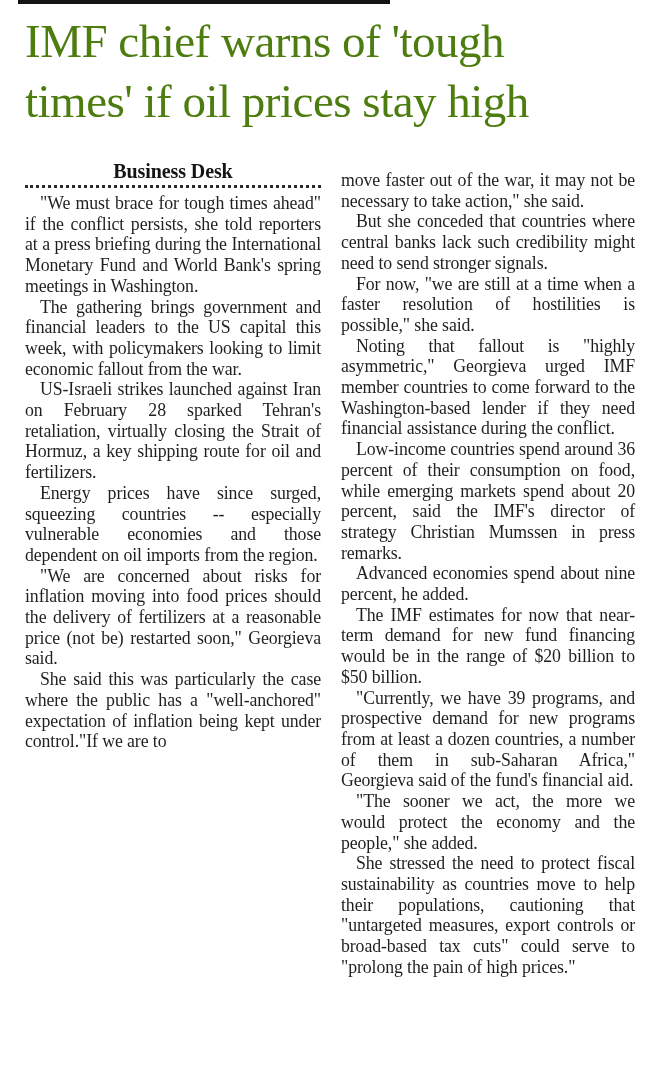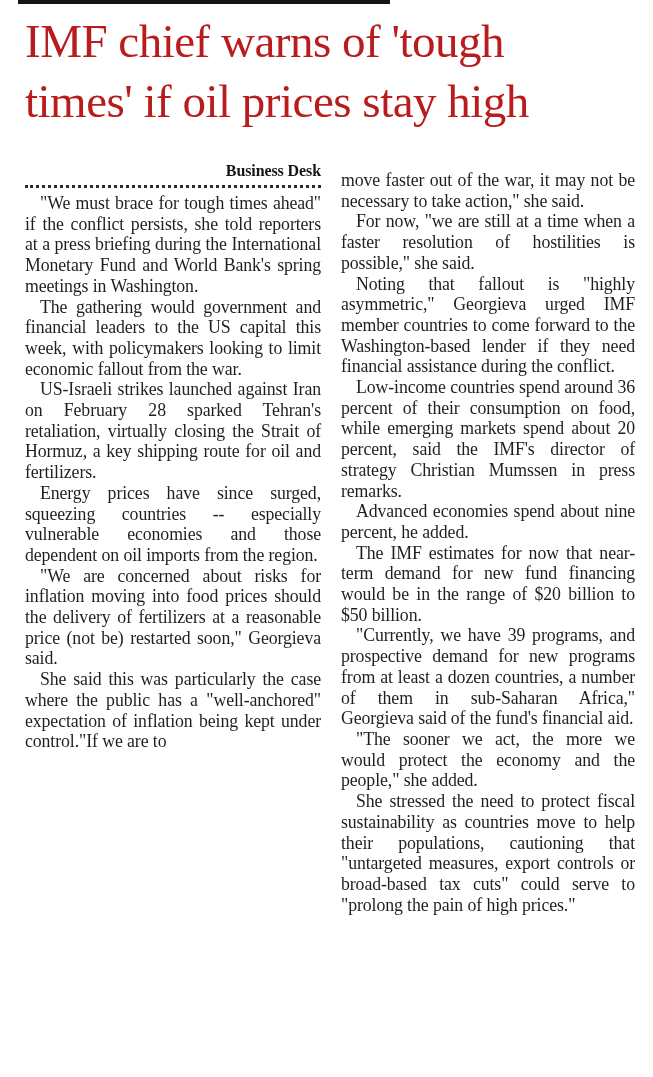--- a/index.html
+++ b/index.html
@@ -22,21 +22,21 @@
     left: 18px;
     width: 372px;
     height: 4px;
     background: #141414;
   }
   .headline {
     position: absolute;
     left: 25px;
     top: 11px;
     width: 615px;
-    color: #b91c1c;
+    color: #4d7c0f;
   }
   .headline-line {
     font-size: 47px;
     line-height: 60px;
     font-weight: normal;
     letter-spacing: -0.5px;
     white-space: nowrap;
   }
   .col {
     position: absolute;
@@ -50,27 +50,27 @@
     left: 25px;
     top: 160px;
     width: 296px;
   }
   .col-right {
     left: 341px;
     top: 158px;
     width: 294px;
   }
   .byline {
-    font-size: 16px;
+    font-size: 20px;
     font-weight: bold;
     line-height: 22px;
     color: #141414;
     border-bottom: 3px dotted #2a2a2a;
     padding-bottom: 3px;
-    text-align: right;
+    text-align: center;
   }
   .paras {
     margin-top: 5px;
   }
   .para {
     margin: 0;
     text-indent: 15px;
     text-align: justify;
   }
   .col-right .paras { margin-top: 12px; }
@@ -87,31 +87,32 @@
 
   <div class="headline">
       <div class="headline-line">IMF chief warns of 'tough</div>
       <div class="headline-line">times' if oil prices stay high</div>
     </div>
 
   <div class="col col-left">
     <div class="byline">Business Desk</div>
     <div class="paras">
         <div class="para">"We must brace for tough times ahead" if the conflict persists, she told reporters at a press briefing during the International Monetary Fund and World Bank's spring meetings in Washington.</div>
-        <div class="para">The gathering would government and financial leaders to the US capital this week, with policymakers looking to limit economic fallout from the war.</div>
+        <div class="para">The gathering brings government and financial leaders to the US capital this week, with policymakers looking to limit economic fallout from the war.</div>
         <div class="para">US-Israeli strikes launched against Iran on February 28 sparked Tehran's retaliation, virtually closing the Strait of Hormuz, a key shipping route for oil and fertilizers.</div>
         <div class="para">Energy prices have since surged, squeezing countries -- especially vulnerable economies and those dependent on oil imports from the region.</div>
         <div class="para">"We are concerned about risks for inflation moving into food prices should the delivery of fertilizers at a reasonable price (not be) restarted soon," Georgieva said.</div>
         <div class="para">She said this was particularly the case where the public has a "well-anchored" expectation of inflation being kept under control."If we are to</div>
       </div>
   </div>
 
   <div class="col col-right">
     <div class="paras">
         <div class="para">move faster out of the war, it may not be necessary to take action," she said.</div>
+        <div class="para">But she conceded that countries where central banks lack such credibility might need to send stronger signals.</div>
         <div class="para">For now, "we are still at a time when a faster resolution of hostilities is possible," she said.</div>
         <div class="para">Noting that fallout is "highly asymmetric," Georgieva urged IMF member countries to come forward to the Washington-based lender if they need financial assistance during the conflict.</div>
         <div class="para">Low-income countries spend around 36 percent of their consumption on food, while emerging markets spend about 20 percent, said the IMF's director of strategy Christian Mumssen in press remarks.</div>
         <div class="para">Advanced economies spend about nine percent, he added.</div>
         <div class="para">The IMF estimates for now that near-term demand for new fund financing would be in the range of $20 billion to $50 billion.</div>
         <div class="para">"Currently, we have 39 programs, and prospective demand for new programs from at least a dozen countries, a number of them in sub-Saharan Africa," Georgieva said of the fund's financial aid.</div>
         <div class="para">"The sooner we act, the more we would protect the economy and the people," she added.</div>
         <div class="para">She stressed the need to protect fiscal sustainability as countries move to help their populations, cautioning that "untargeted measures, export controls or broad-based tax cuts" could serve to "prolong the pain of high prices."</div>
       </div>
   </div>

